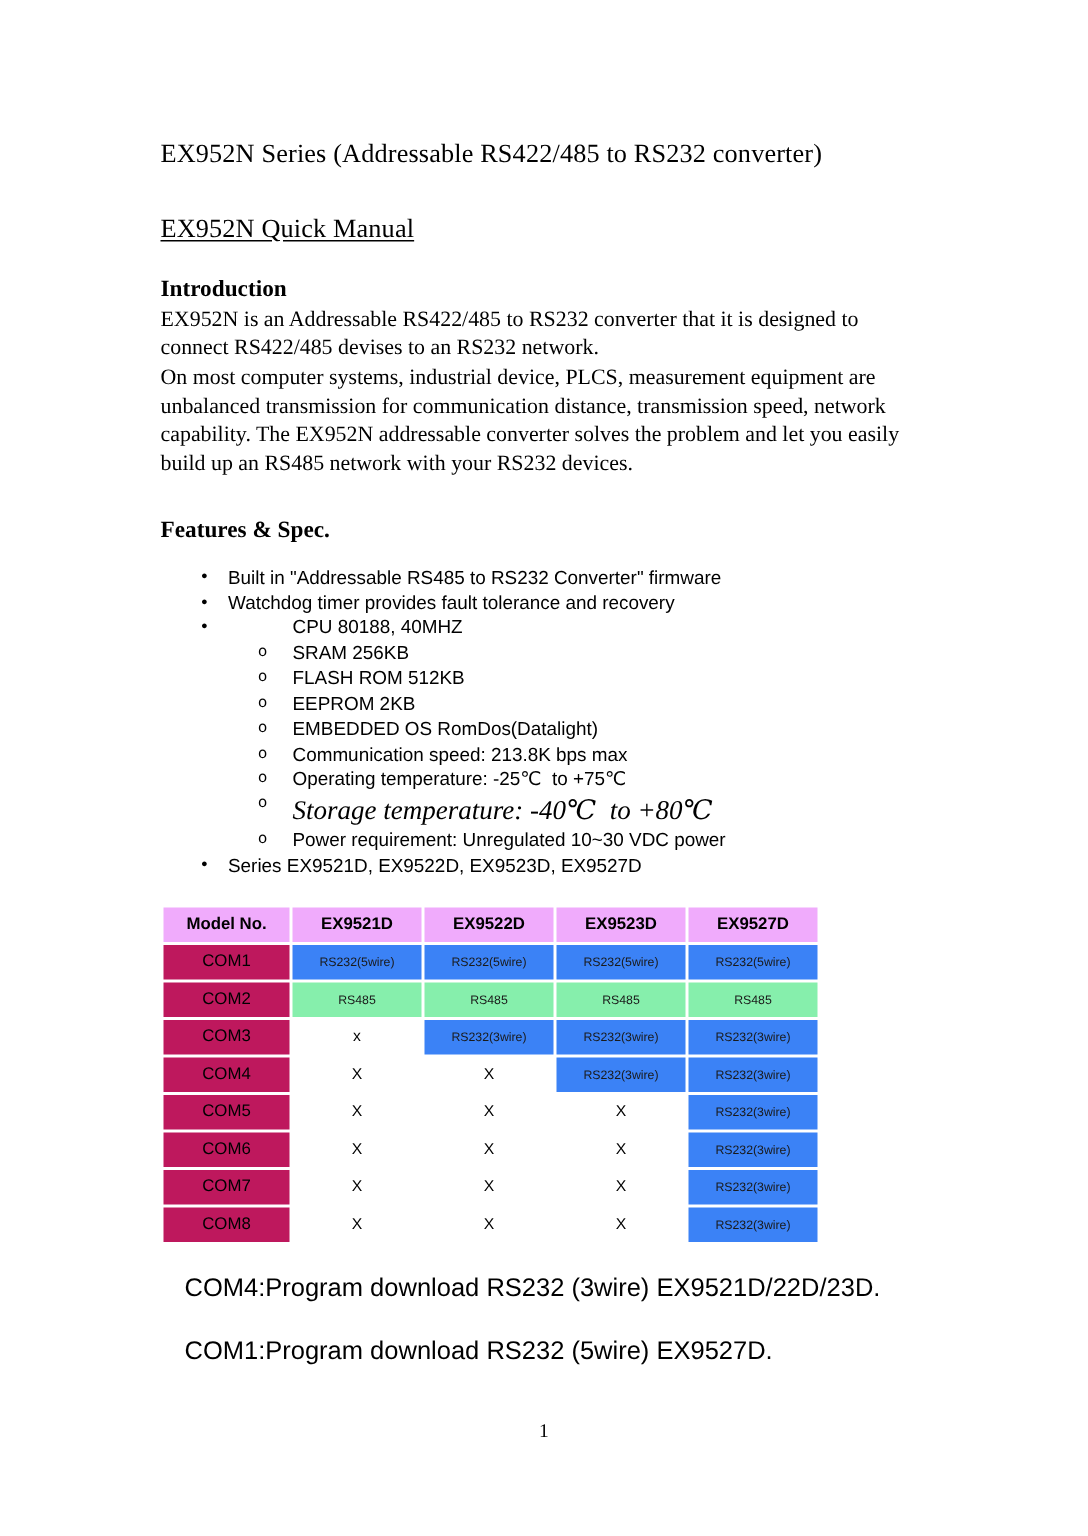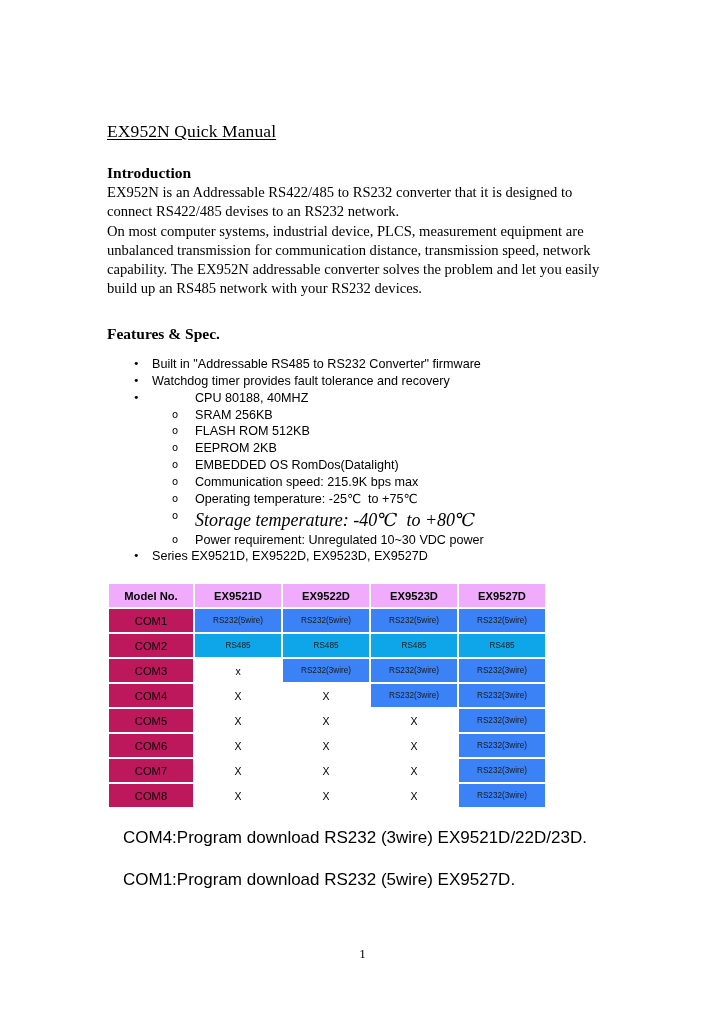--- a/index.html
+++ b/index.html
@@ -139,21 +139,21 @@
     font-size: 11.2px;
     color: #000000;
   }
   .spec-table td.rowhdr {
     background: #be185d;
     font-weight: normal;
     font-size: 11.2px;
     color: #000000;
   }
   .spec-table td.gray  { background: #3b82f6; }
-  .spec-table td.blue  { background: #0ea5e9; }
+  .spec-table td.blue  { background: #86efac; }
   .spec-table td.plain { background: #ffffff; font-size: 10.5px; color: #000; }
 
   
   .note {
     font-family: "Liberation Sans", "DejaVu Sans", sans-serif;
     font-size: 17px;
     line-height: 1.52;
     margin: 16px;
   }
   .notes-wrap { margin-top: 9px; }
@@ -168,40 +168,41 @@
     font-family: "Liberation Serif", "DejaVu Serif", serif;
     font-size: 13px;
   }
 </style>
 </head>
 <body>
 
 <div class="page">
   <div class="content">
 
+    <h1 class="doc-title">EX952N Series (Addressable RS422/485 to RS232 converter)</h1>
 
     <h2 class="doc-subtitle"><span class="u">EX952N Quick Manual</span></h2>
 
     <h3 class="section-heading" id="introduction-heading">Introduction</h3>
 
     <p class="body-para">EX952N is an Addressable RS422/485 to RS232 converter that it is designed to connect RS422/485 devises to an RS232 network.</p>
 
     <p class="body-para gap">On most computer systems, industrial device, PLCS, measurement equipment are unbalanced transmission for communication distance, transmission speed, network capability.    The EX952N addressable converter solves the problem and let you easily build up an RS485 network with your RS232 devices.</p>
 
     <h3 class="section-heading" id="features-heading">Features &amp; Spec.</h3>
 
     <ul class="spec-list" id="spec-list">
         <li class="lvl1"><span class="marker">•</span><span class="txt">Built in "Addressable RS485 to RS232 Converter" firmware</span></li>
         <li class="lvl1"><span class="marker">•</span><span class="txt">Watchdog timer provides fault tolerance and recovery</span></li>
         <li class="lvl1 tabbed"><span class="marker">•</span><span class="txt">CPU 80188, 40MHZ</span></li>
         <li class="lvl2"><span class="marker">o</span><span class="txt">SRAM 256KB</span></li>
         <li class="lvl2"><span class="marker">o</span><span class="txt">FLASH ROM 512KB</span></li>
         <li class="lvl2"><span class="marker">o</span><span class="txt">EEPROM 2KB</span></li>
         <li class="lvl2"><span class="marker">o</span><span class="txt">EMBEDDED OS RomDos(Datalight)</span></li>
-        <li class="lvl2"><span class="marker">o</span><span class="txt">Communication speed: 215.9K bps max</span></li>
+        <li class="lvl2"><span class="marker">o</span><span class="txt">Communication speed: 213.8K bps max</span></li>
         <li class="lvl2"><span class="marker">o</span><span class="txt">Operating temperature: -25℃  to +75℃</span></li>
         <li class="lvl2 serif-line"><span class="marker">o</span><span class="txt">Storage temperature: -40℃  to +80℃</span></li>
         <li class="lvl2"><span class="marker">o</span><span class="txt">Power requirement: Unregulated 10~30 VDC power</span></li>
         <li class="lvl1"><span class="marker">•</span><span class="txt">Series EX9521D, EX9522D, EX9523D, EX9527D</span></li>
       </ul>
 
     <table class="spec-table" id="spec-table">
       <colgroup>
         <col class="c0">
           <col class="cx">

